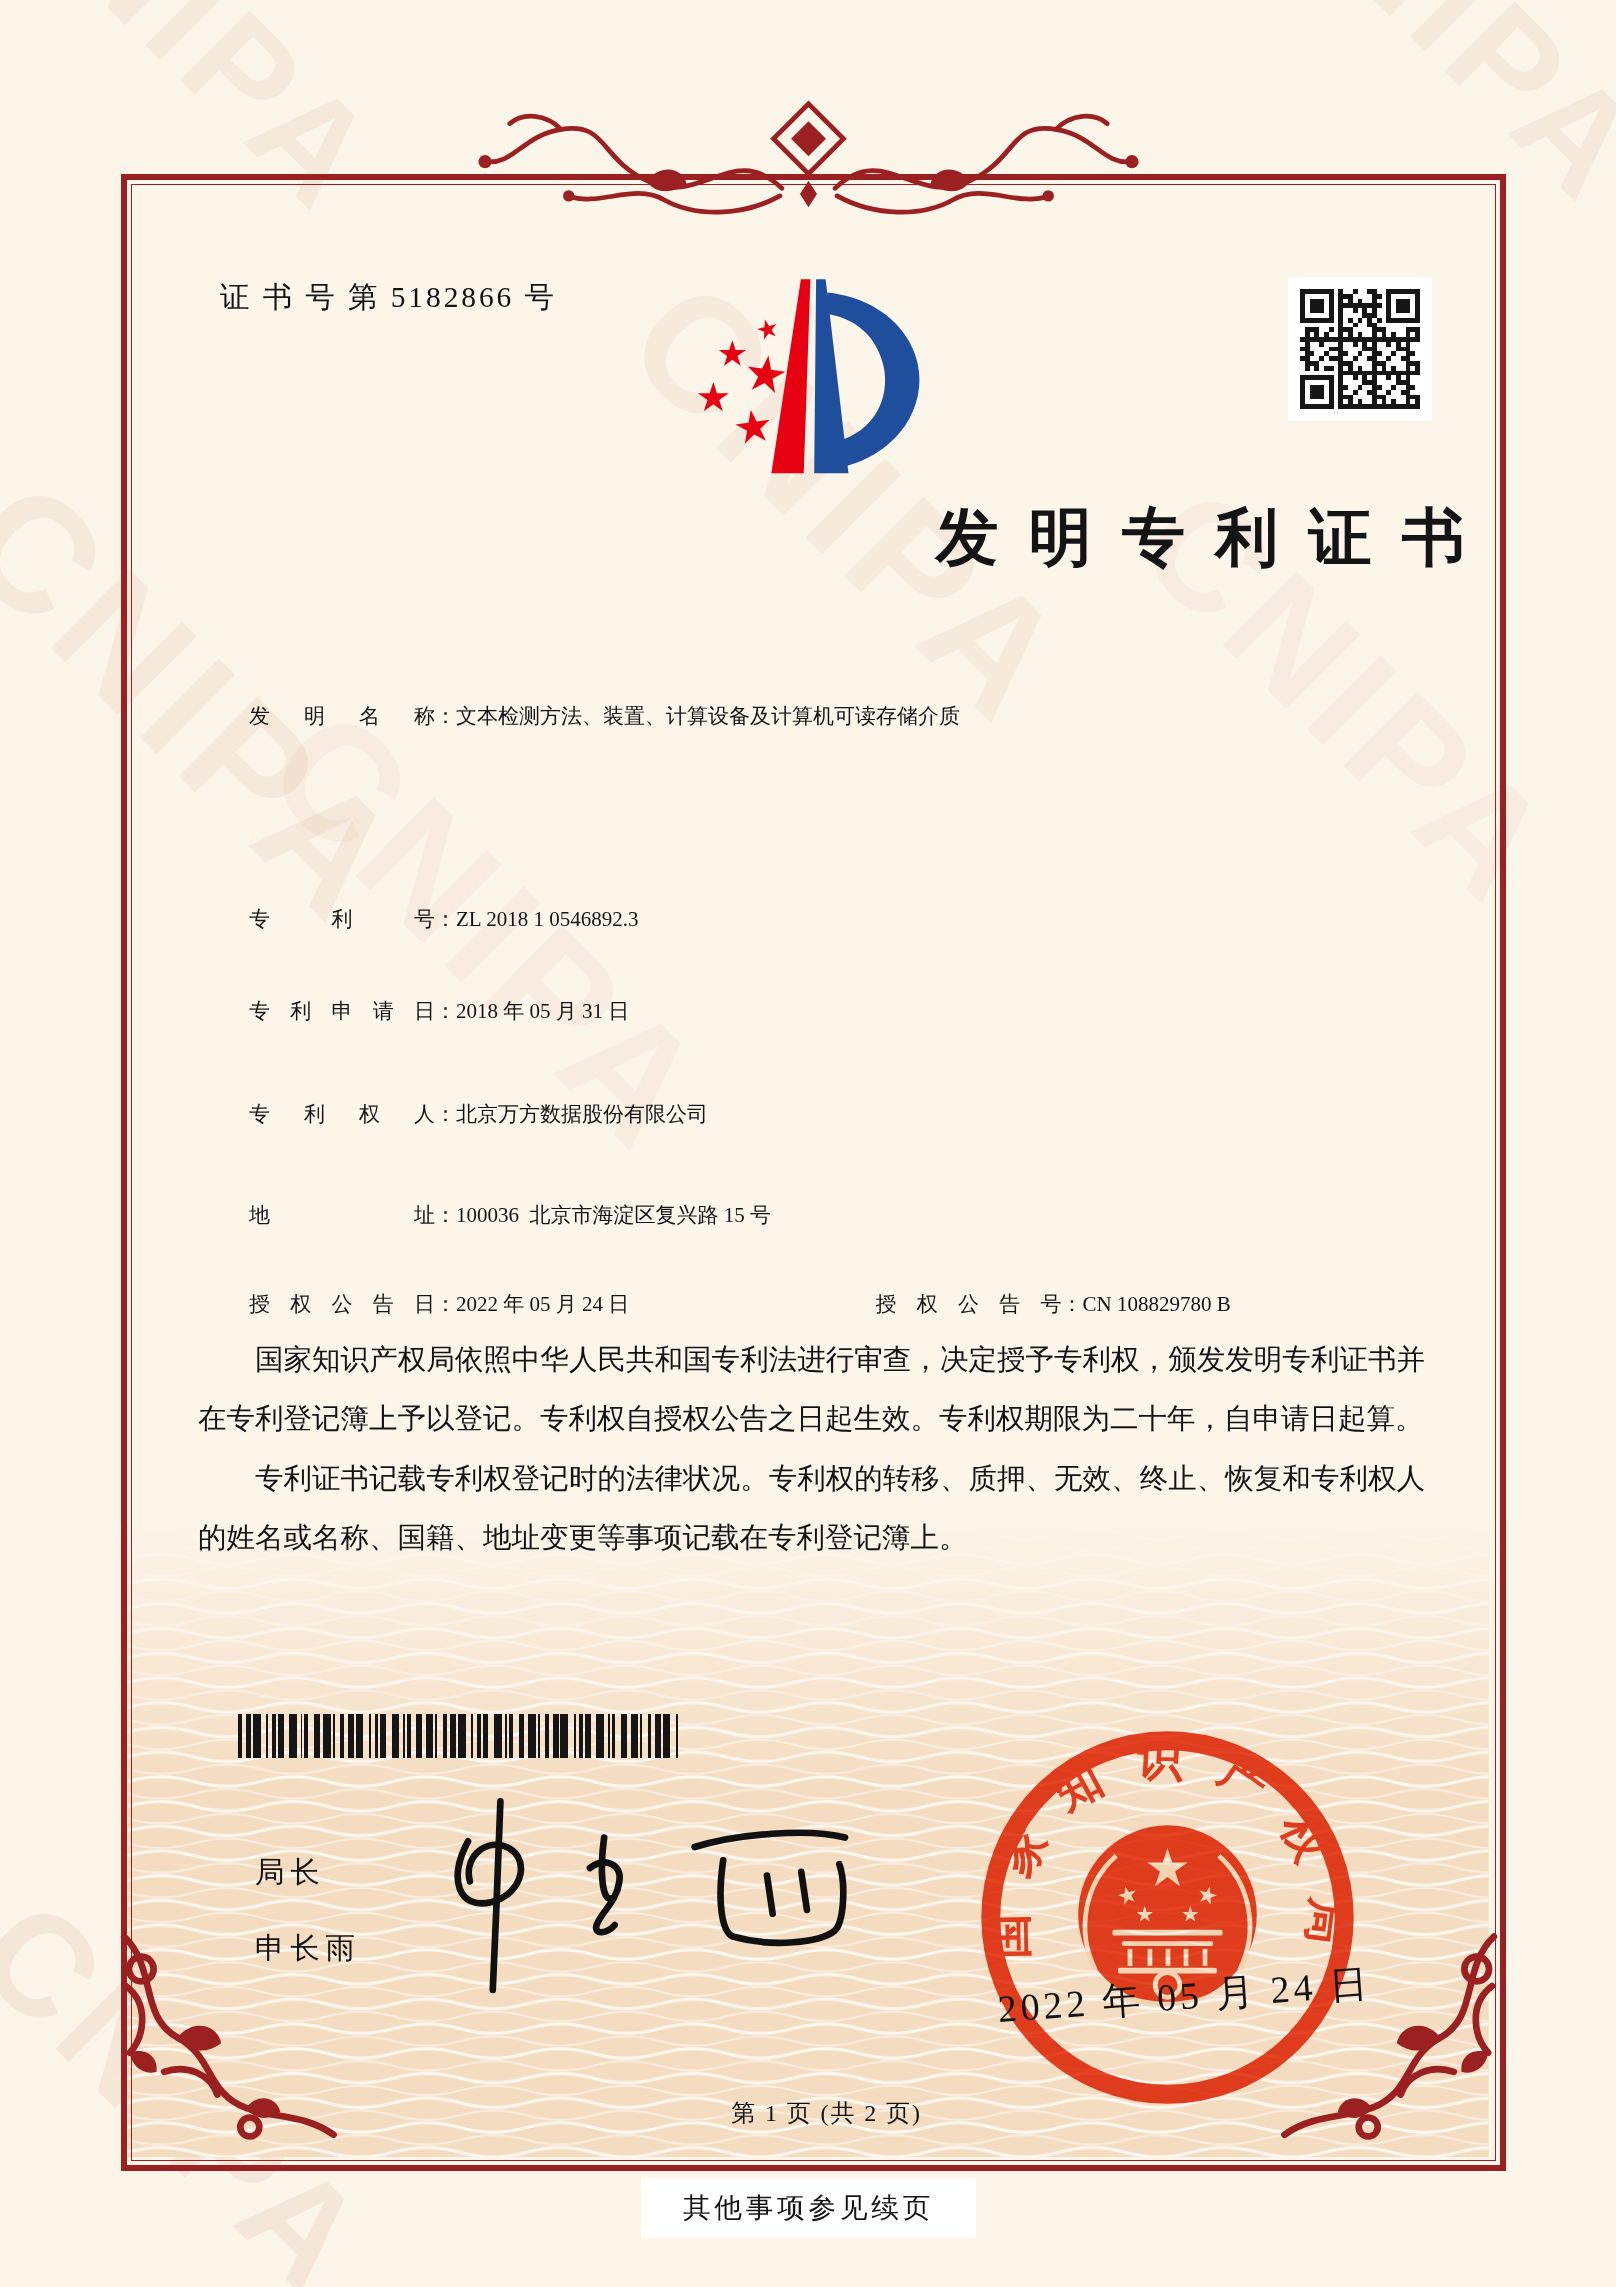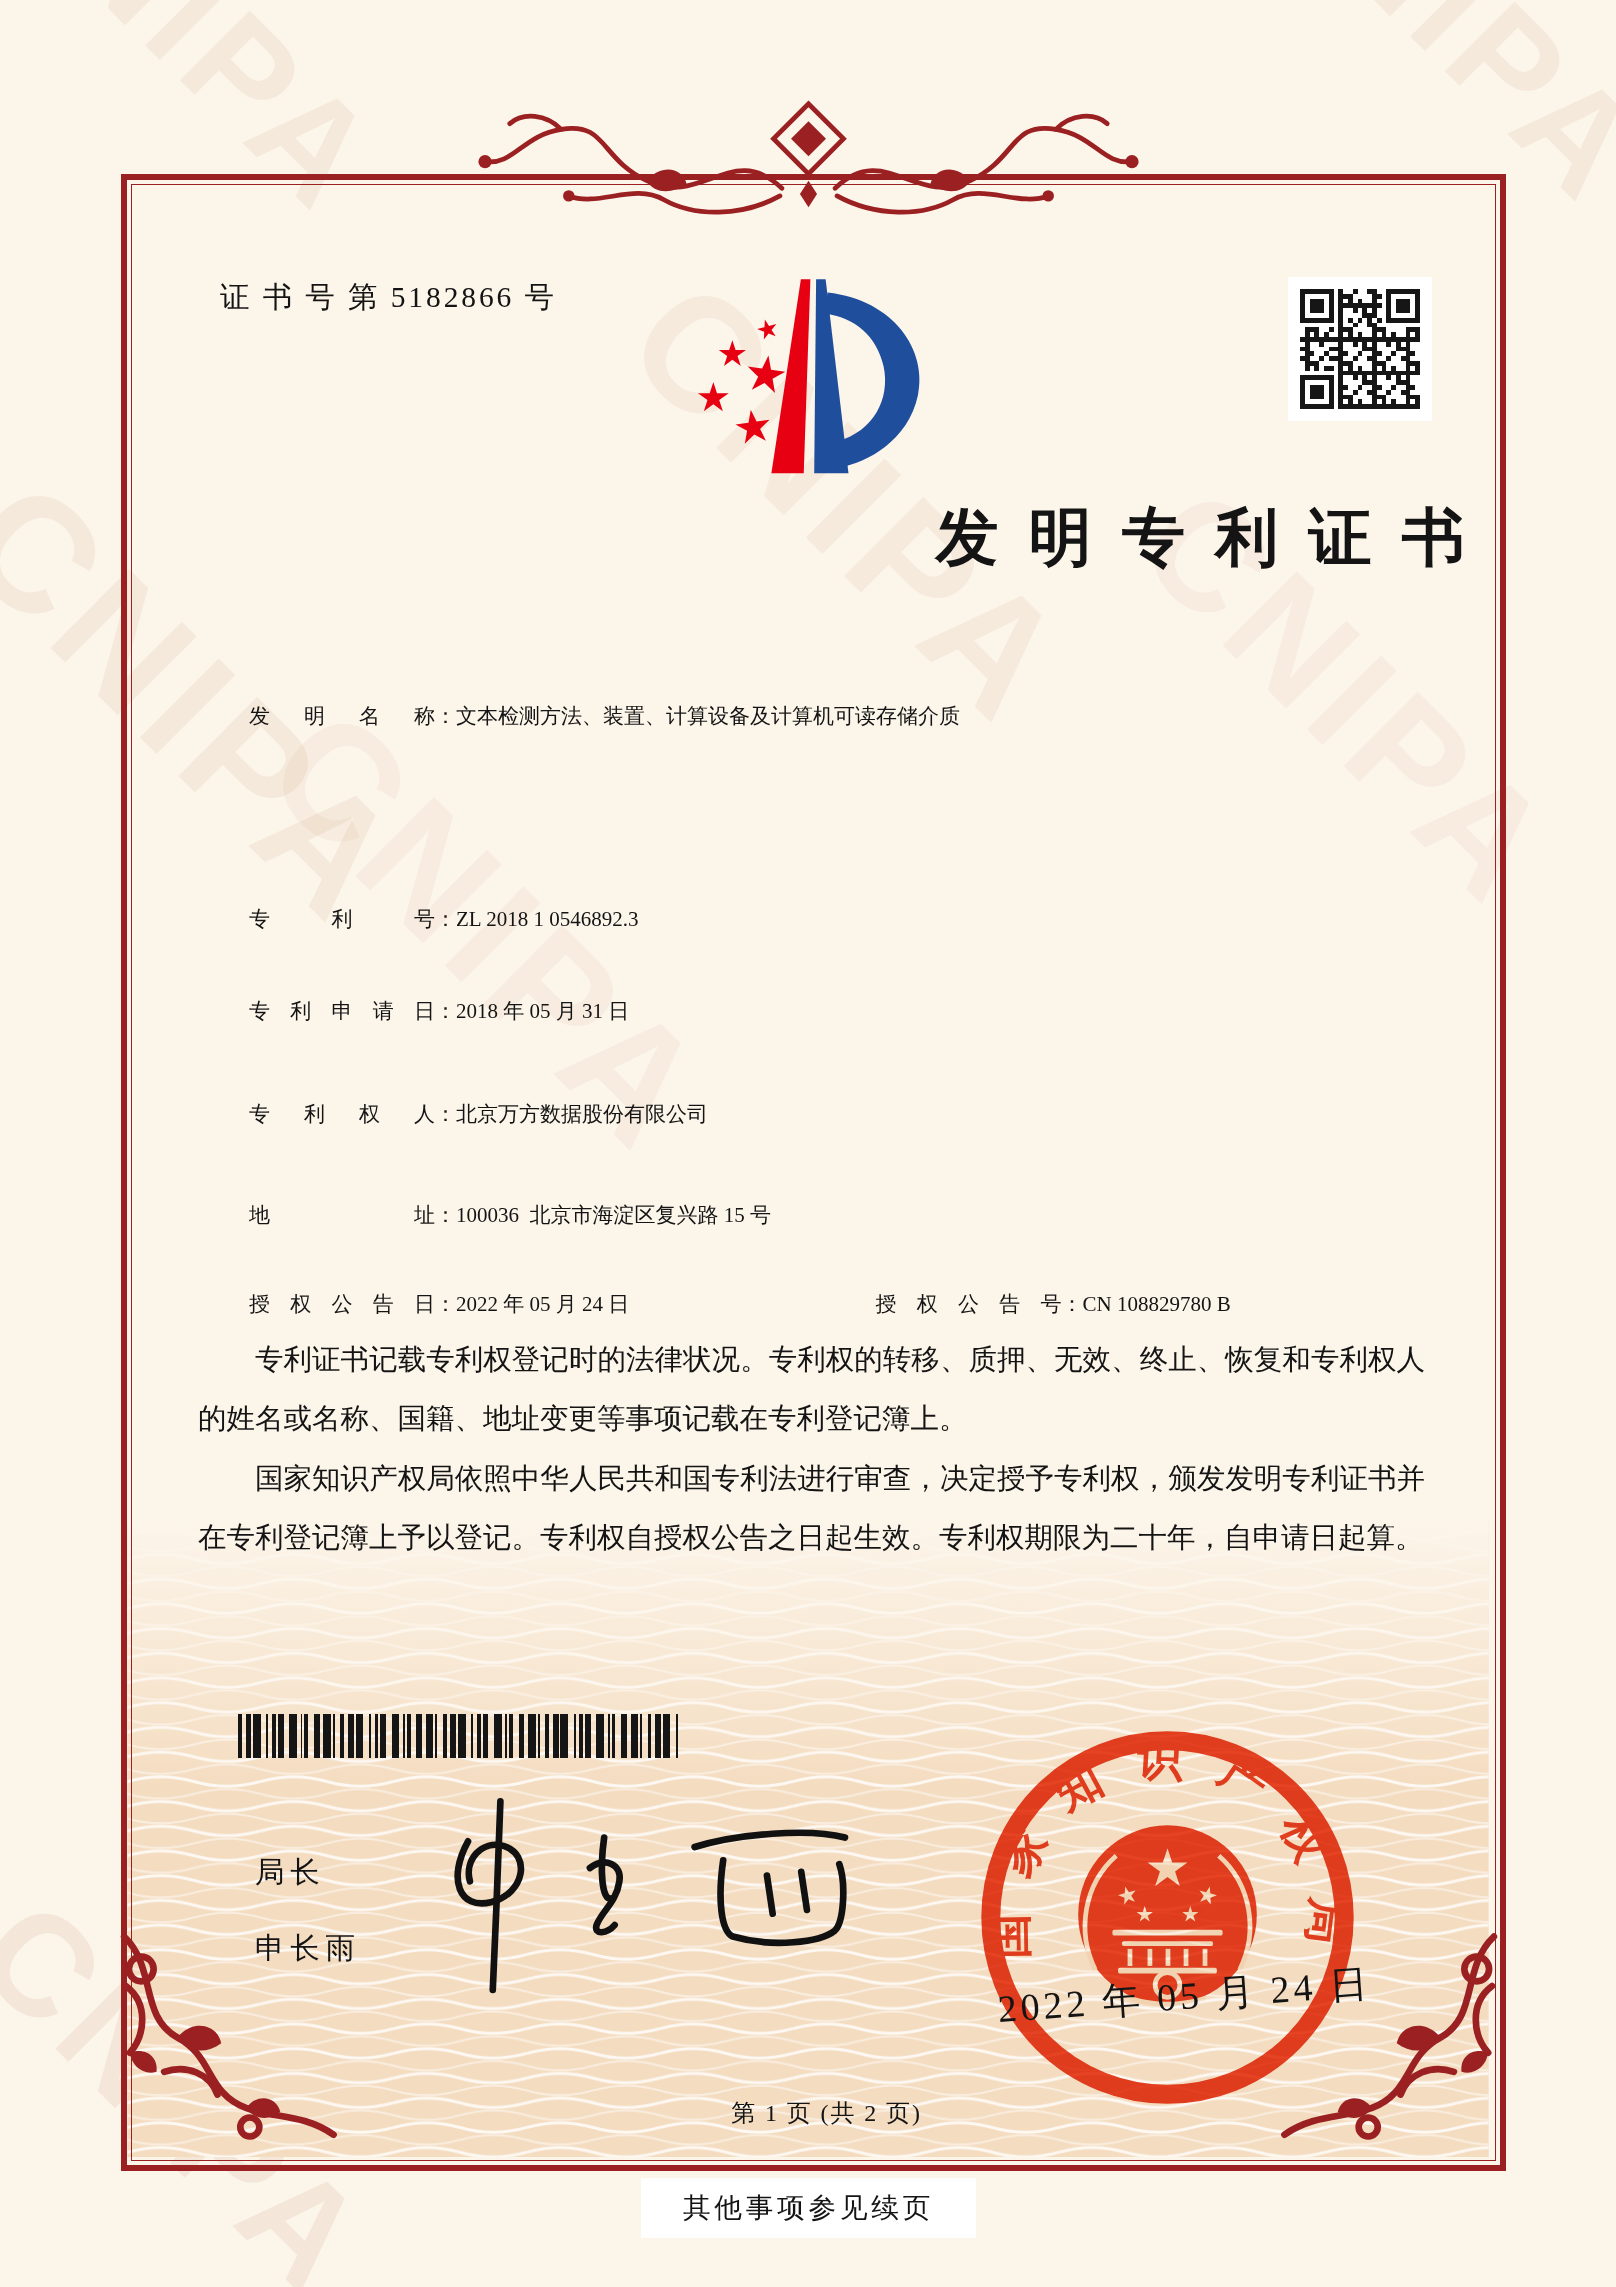--- a/index.html
+++ b/index.html
@@ -824,22 +824,22 @@
     <span class="lab">地址</span><span>：</span><span class="val">100036  北京市海淀区复兴路 15 号</span>
   </div>
   <div class="frow" style="top:1265px;width:1198px">
     <span class="lab">授权公告日</span><span>：</span><span class="val">2022 年 05 月 24 日</span>
     <span class="g2">
       <span class="lab">授权公告号</span><span>：</span><span class="val">CN 108829780 B</span>
     </span>
   </div>
 
   <div class="abs bodytxt">
+    <p>国家知识产权局依照中华人民共和国专利法进行审查，决定授予专利权，颁发发明专利证书并在专利登记簿上予以登记。专利权自授权公告之日起生效。专利权期限为二十年，自申请日起算。</p>
     <p>专利证书记载专利权登记时的法律状况。专利权的转移、质押、无效、终止、恢复和专利权人的姓名或名称、国籍、地址变更等事项记载在专利登记簿上。</p>
-    <p>国家知识产权局依照中华人民共和国专利法进行审查，决定授予专利权，颁发发明专利证书并在专利登记簿上予以登记。专利权自授权公告之日起生效。专利权期限为二十年，自申请日起算。</p>
   </div>
 
   <div class="abs barcode" id="barcode"><span style="width:3.8px"></span><i style="width:3.8px"></i><span style="width:5.7px"></span><i style="width:1.9px"></i><span style="width:7.6px"></span><i style="width:5.7px"></i><span style="width:1.9px"></span><i style="width:3.8px"></i><span style="width:3.8px"></span><i style="width:1.9px"></i><span style="width:5.7px"></span><i style="width:5.7px"></i><span style="width:7.6px"></span><i style="width:3.8px"></i><span style="width:1.9px"></span><i style="width:1.9px"></i><span style="width:3.8px"></span><i style="width:5.7px"></i><span style="width:5.7px"></span><i style="width:3.8px"></i><span style="width:7.6px"></span><i style="width:1.9px"></i><span style="width:1.9px"></span><i style="width:5.7px"></i><span style="width:3.8px"></span><i style="width:3.8px"></i><span style="width:5.7px"></span><i style="width:1.9px"></i><span style="width:7.6px"></span><i style="width:5.7px"></i><span style="width:1.9px"></span><i style="width:3.8px"></i><span style="width:3.8px"></span><i style="width:1.9px"></i><span style="width:5.7px"></span><i style="width:5.7px"></i><span style="width:7.6px"></span><i style="width:3.8px"></i><span style="width:1.9px"></span><i style="width:1.9px"></i><span style="width:3.8px"></span><i style="width:5.7px"></i><span style="width:5.7px"></span><i style="width:3.8px"></i><span style="width:7.6px"></span><i style="width:1.9px"></i><span style="width:1.9px"></span><i style="width:5.7px"></i><span style="width:3.8px"></span><i style="width:3.8px"></i><span style="width:5.7px"></span><i style="width:1.9px"></i><span style="width:7.6px"></span><i style="width:5.7px"></i><span style="width:1.9px"></span><i style="width:3.8px"></i><span style="width:3.8px"></span><i style="width:1.9px"></i><span style="width:5.7px"></span><i style="width:5.7px"></i><span style="width:7.6px"></span><i style="width:3.8px"></i><span style="width:1.9px"></span><i style="width:1.9px"></i><span style="width:3.8px"></span><i style="width:5.7px"></i><span style="width:5.7px"></span><i style="width:3.8px"></i><span style="width:7.6px"></span><i style="width:1.9px"></i><span style="width:1.9px"></span><i style="width:5.7px"></i><span style="width:3.8px"></span><i style="width:3.8px"></i><span style="width:5.7px"></span><i style="width:1.9px"></i><span style="width:7.6px"></span><i style="width:5.7px"></i><span style="width:1.9px"></span><i style="width:3.8px"></i><span style="width:3.8px"></span><i style="width:1.9px"></i><span style="width:5.7px"></span><i style="width:5.7px"></i><span style="width:7.6px"></span><i style="width:3.8px"></i><span style="width:1.9px"></span><i style="width:1.9px"></i><span style="width:3.8px"></span><i style="width:5.7px"></i><span style="width:5.7px"></span><i style="width:3.8px"></i><span style="width:7.6px"></span><i style="width:1.9px"></i><span style="width:1.9px"></span><i style="width:5.7px"></i><span style="width:3.8px"></span><i style="width:3.8px"></i><span style="width:5.7px"></span><i style="width:1.9px"></i><span style="width:7.6px"></span><i style="width:5.7px"></i><span style="width:1.9px"></span><i style="width:3.8px"></i></div>
 
   <div class="abs sig-title">局长</div>
   <div class="abs sig-name">申长雨</div>
   <svg class="abs sig-hand" width="476" height="219" viewBox="0 0 500 230">
     <g fill="none" stroke="#111" stroke-width="7" stroke-linecap="round" stroke-linejoin="round">
       <path d="M96,14 C94,70 91,150 88,212"></path>
       <path d="M62,56 C40,96 53,128 86,120 C122,111 128,70 100,61 C76,54 58,76 64,98"></path>

